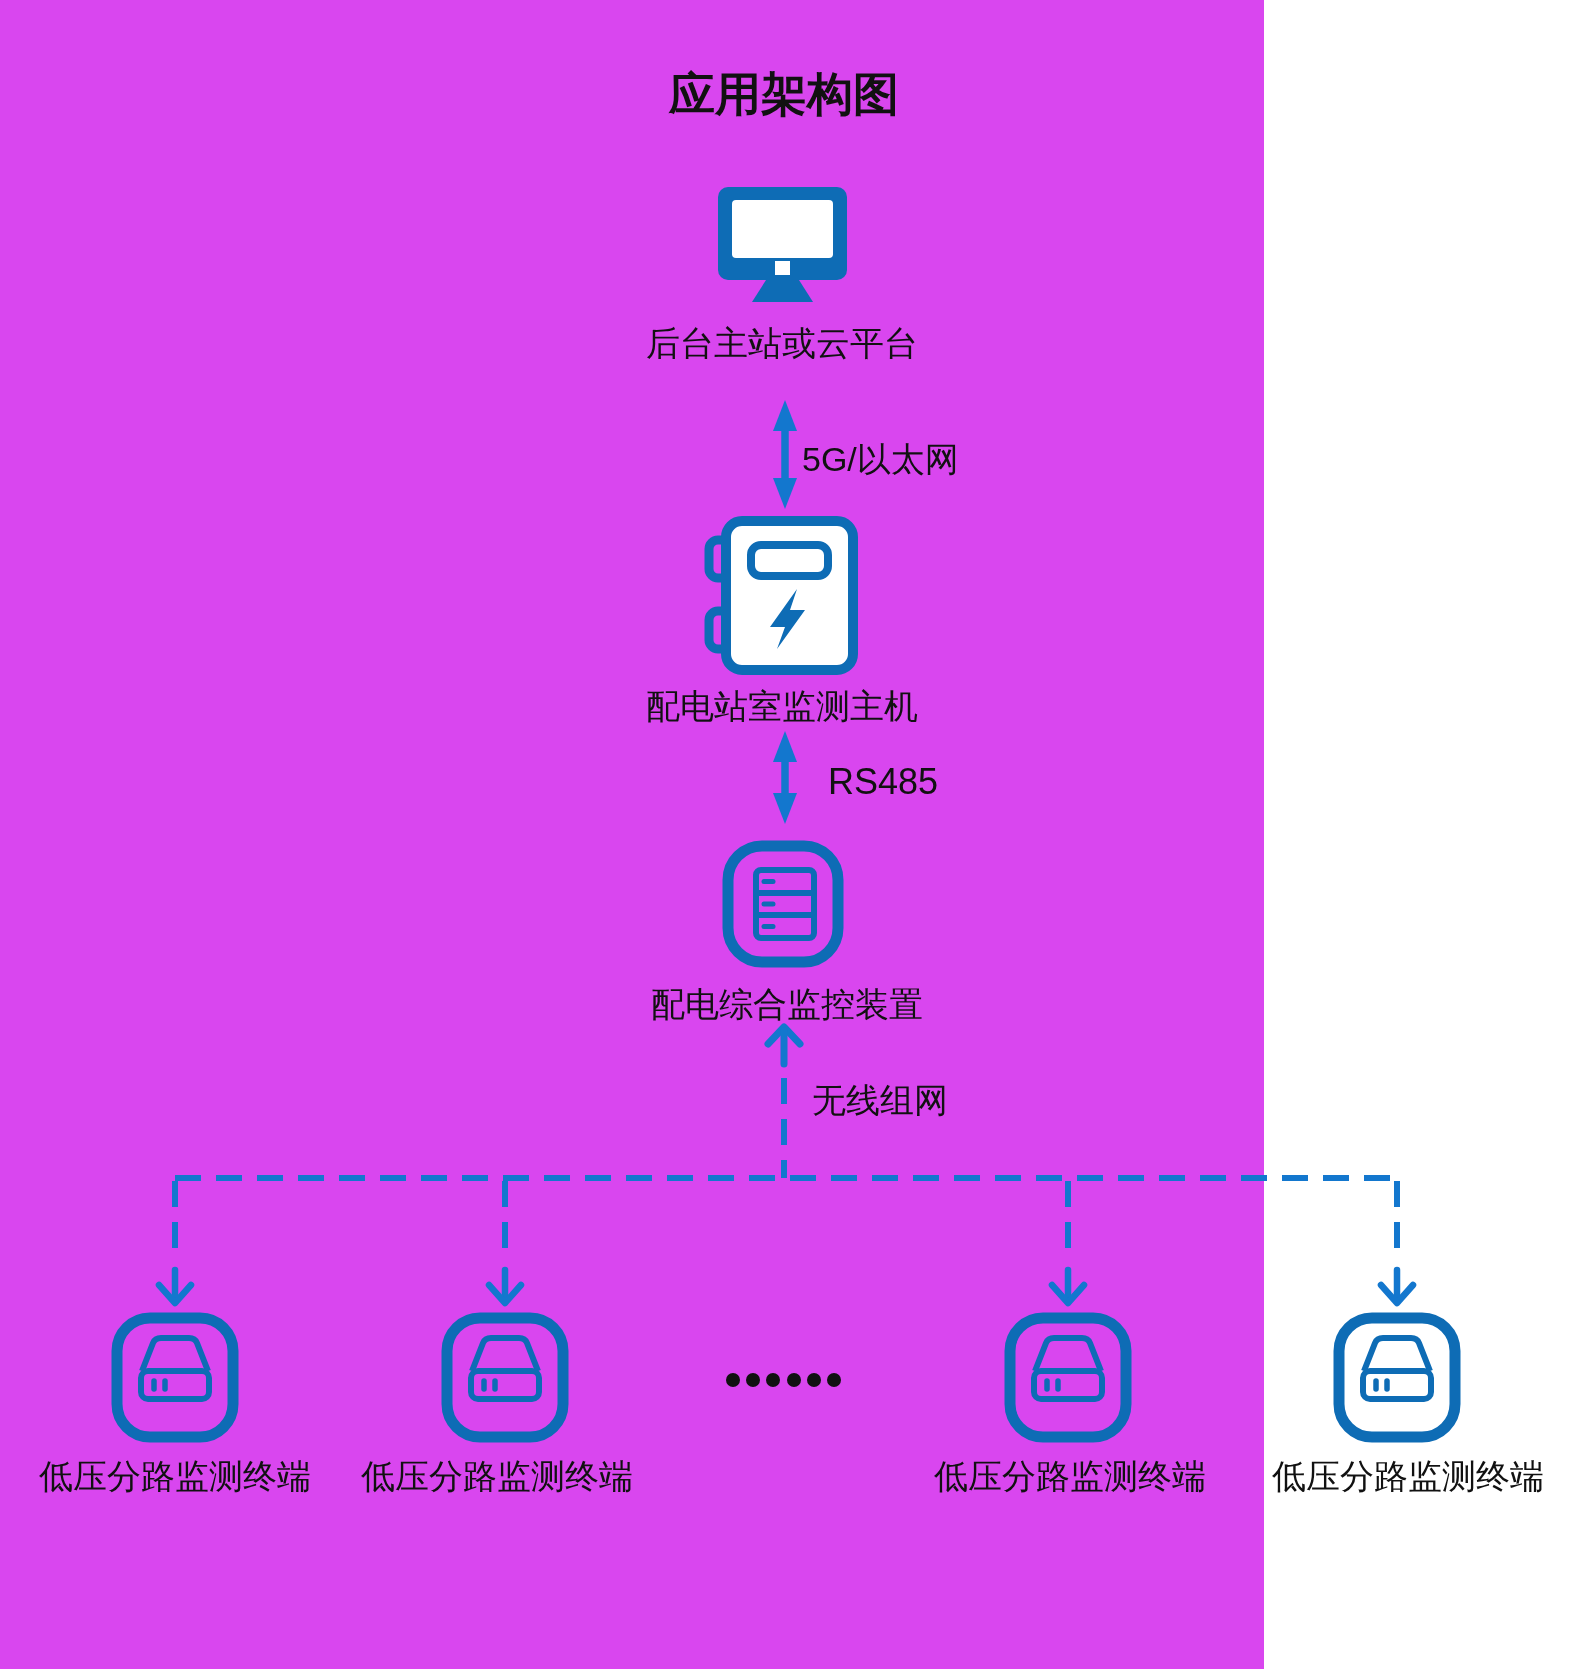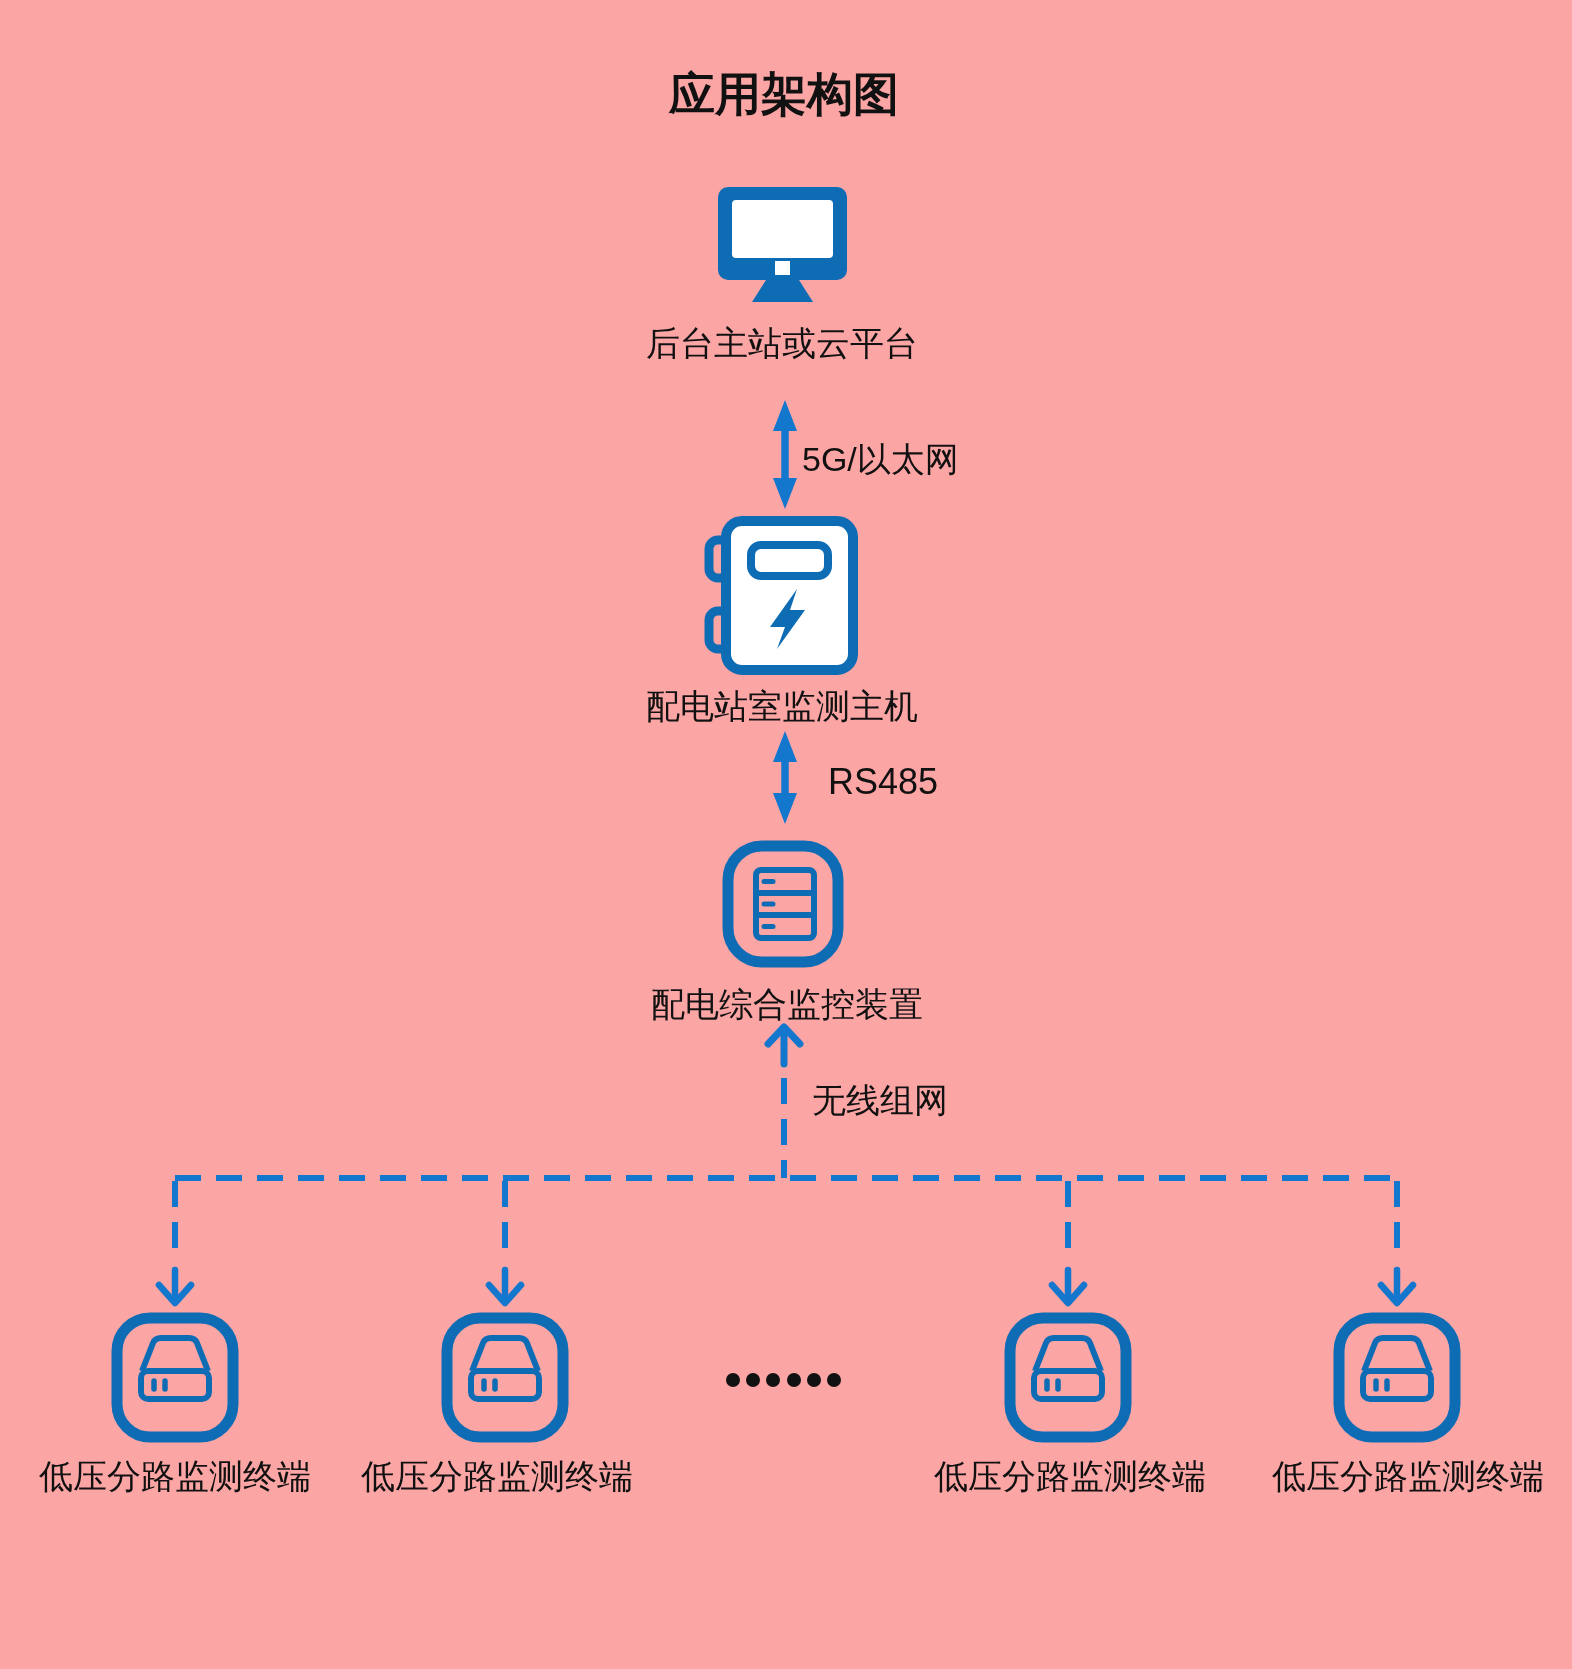--- a/index.html
+++ b/index.html
@@ -1,16 +1,16 @@
 <!DOCTYPE html>
 <html><head>
 <meta charset="utf-8">
 <style>
   html,body{margin:0;padding:0;background:#ffffff;}
-  #canvas{position:relative;width:1572px;height:1669px;background:#fca5a5;
+  #canvas{position:relative;width:1264px;height:1669px;background:#d946ef;
           font-family:"Liberation Sans","DejaVu Sans",sans-serif;}
   svg{position:absolute;left:0;top:0;}
   text{fill:#111111;font-family:"Liberation Sans","DejaVu Sans",sans-serif;}
   .title-text{font-size:46px;font-weight:bold;}
   .node-label{font-size:34px;}
   .link-label{font-size:34px;}
   .rs-label{font-size:36px;}
   
   .ic-fill{fill:#0e6cb5;}
   .ic-stroke{fill:none;stroke:#0e6cb5;}

